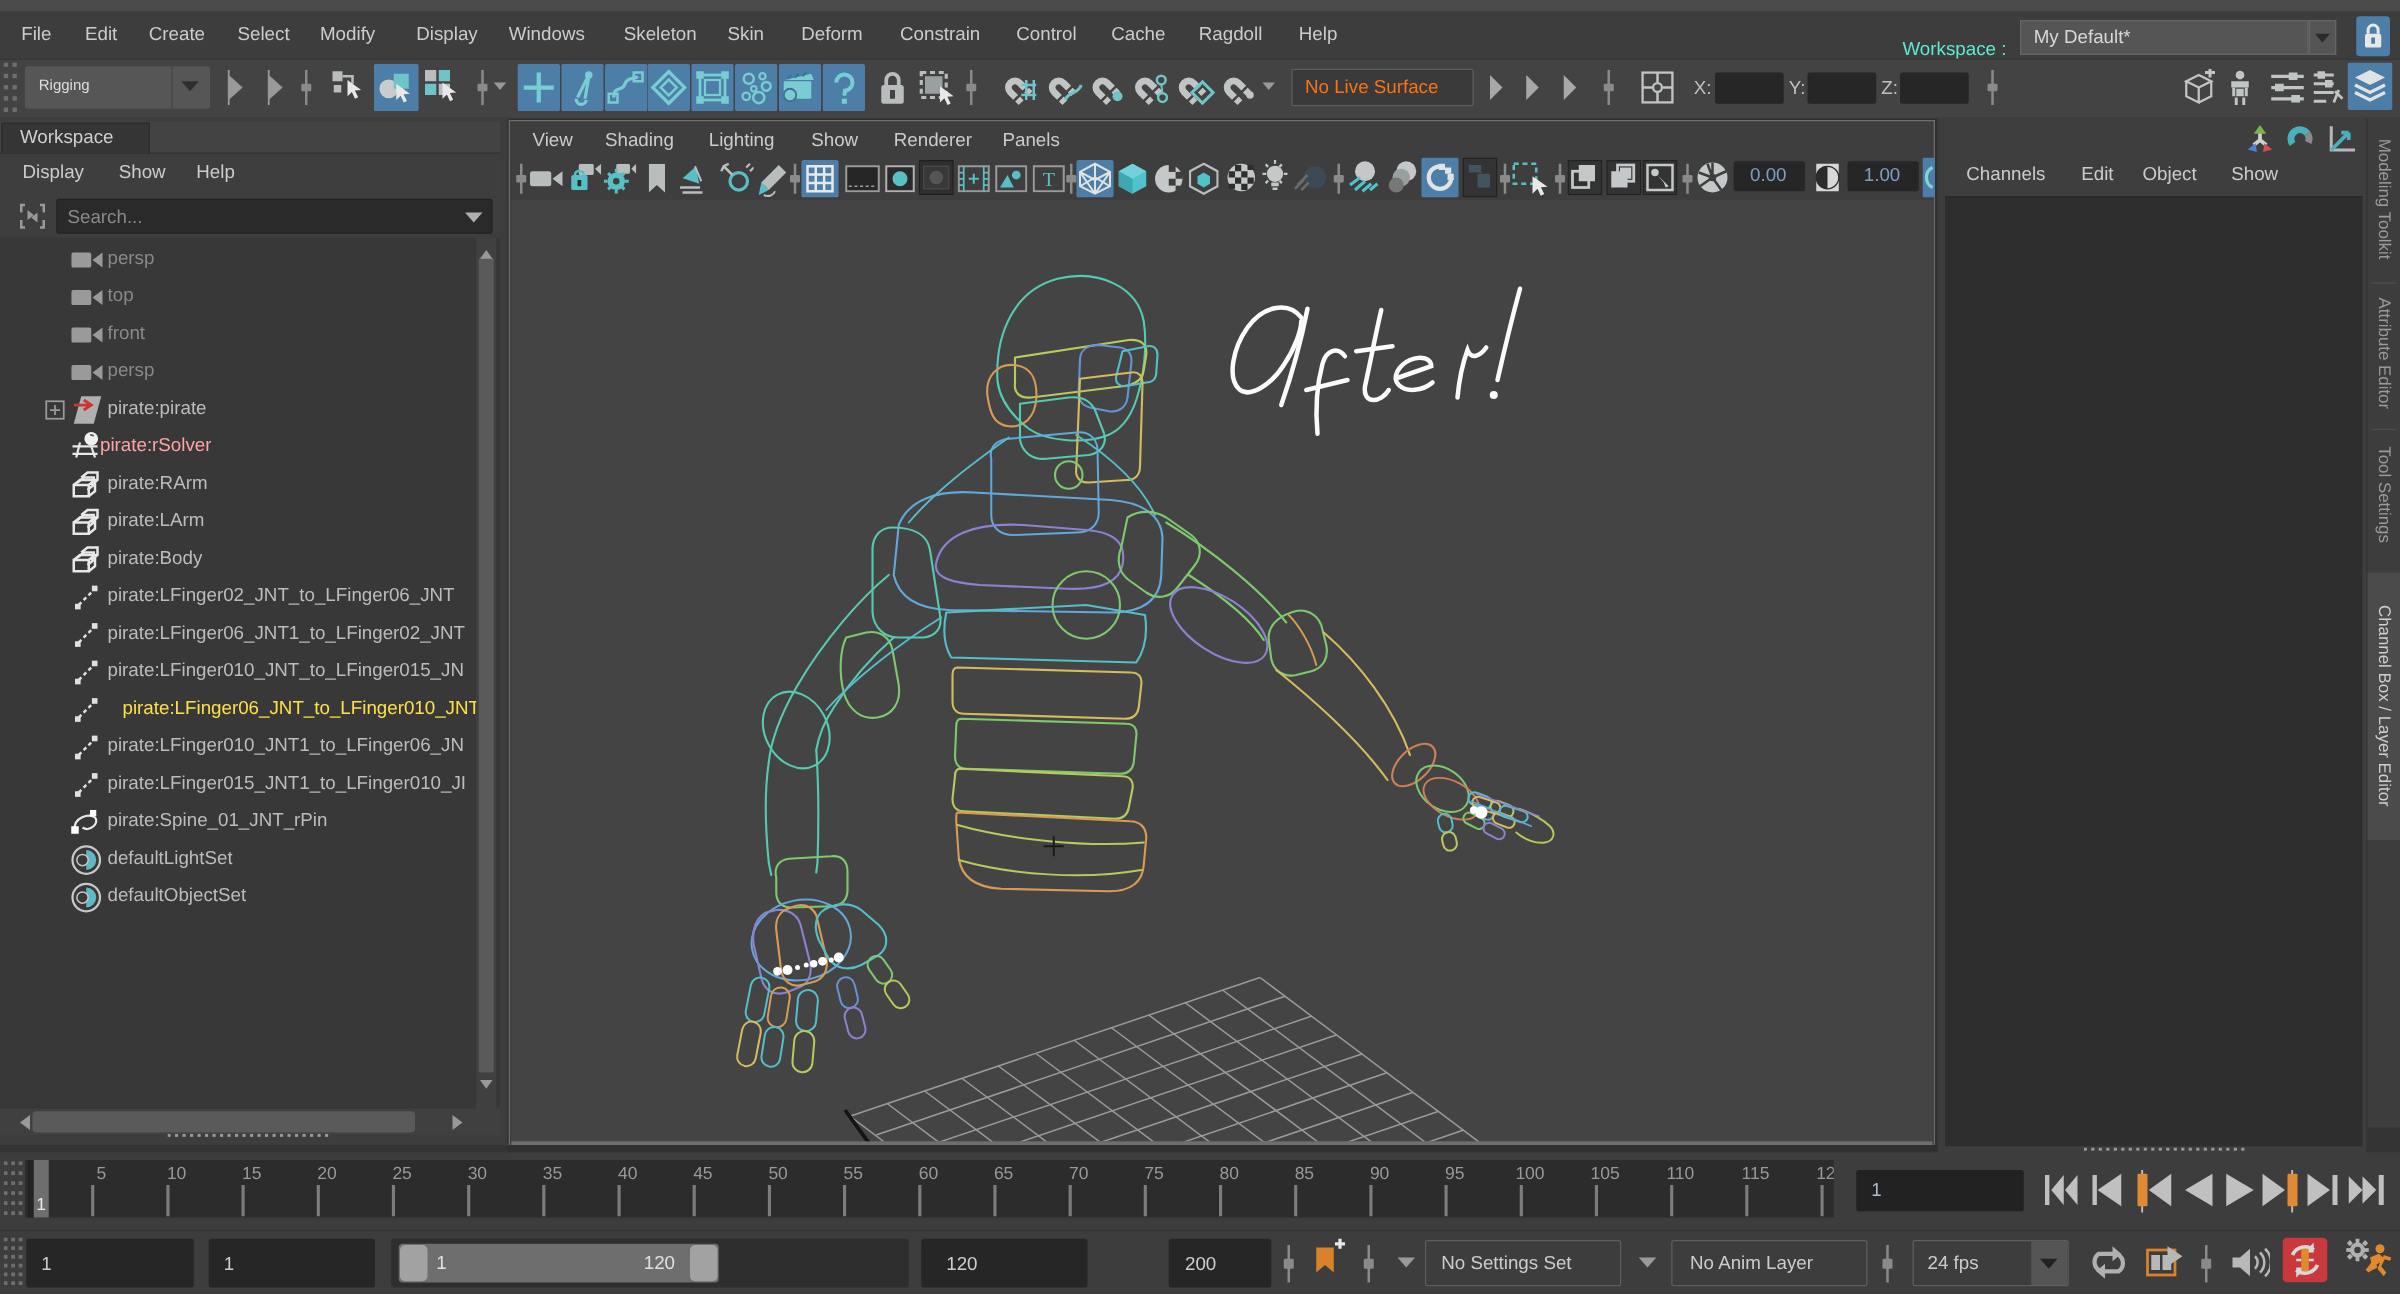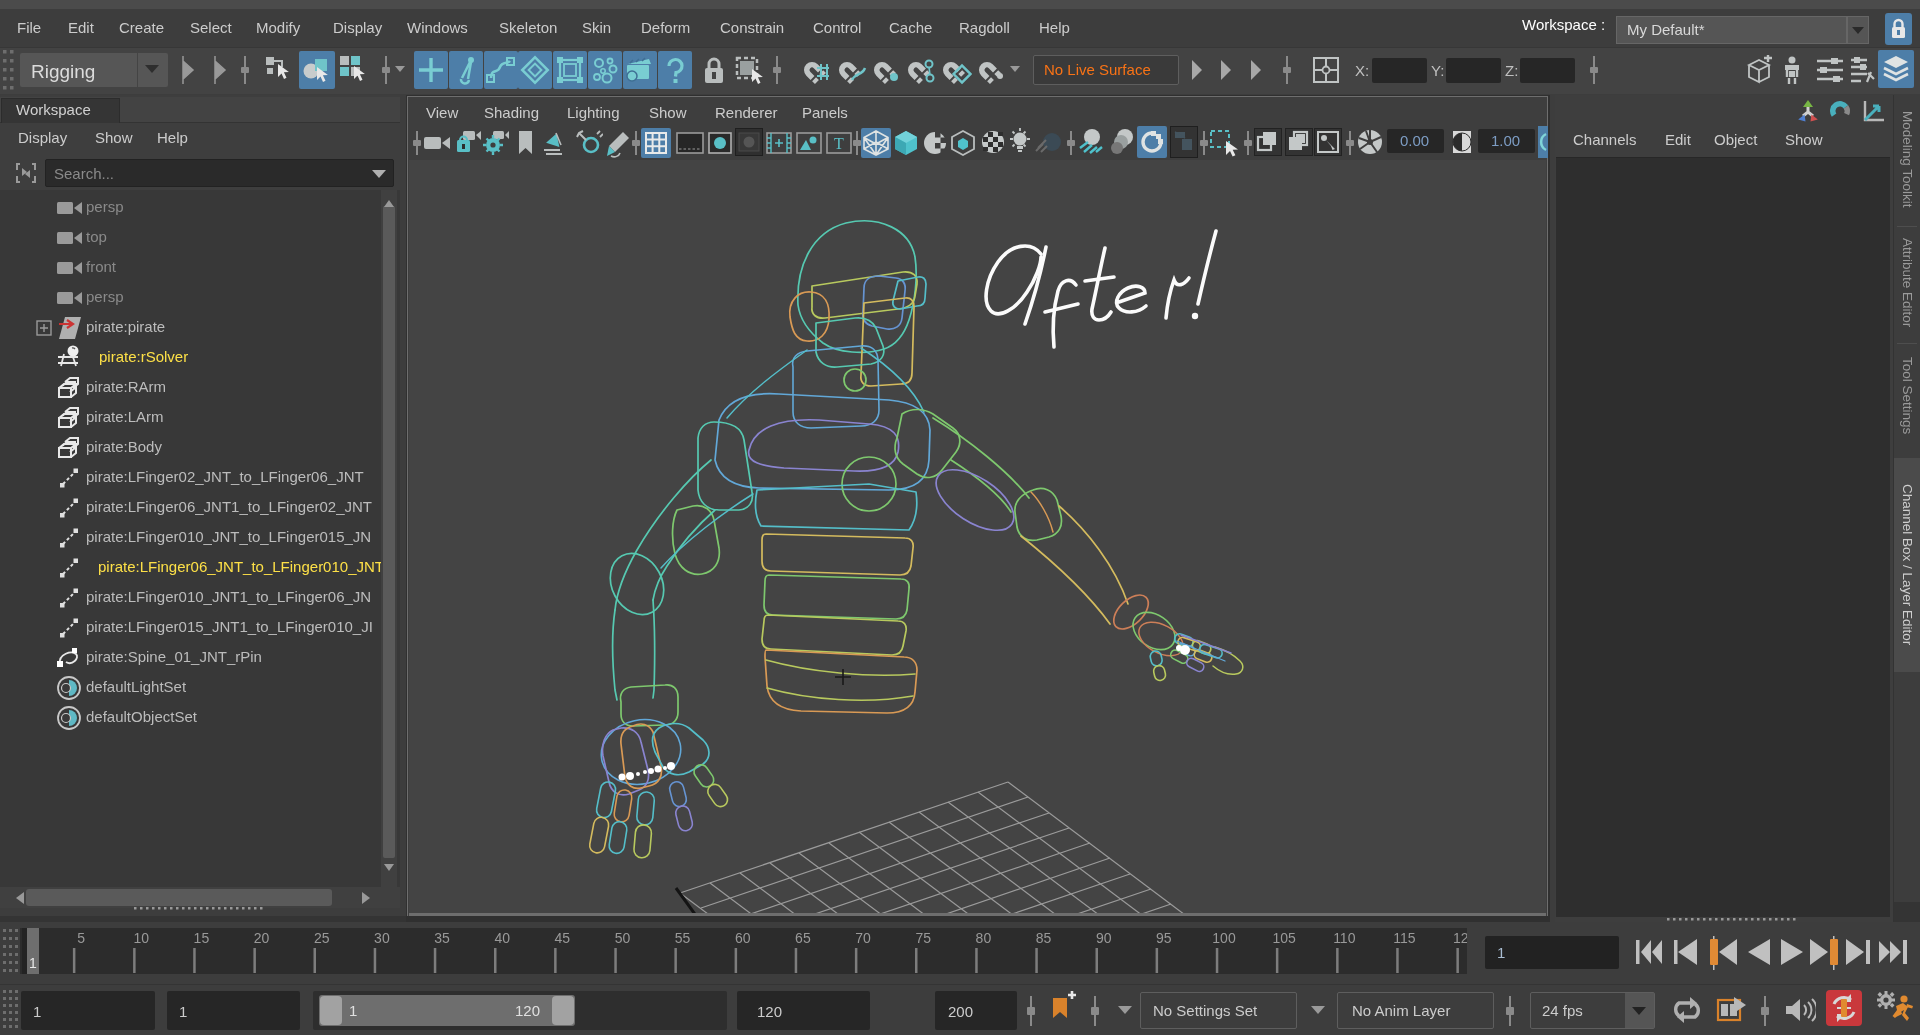--- a/index.html
+++ b/index.html
@@ -22,21 +22,21 @@
 <div class="txt" style="left:333px;top:19px">Display</div>
 <div class="txt" style="left:407px;top:19px">Windows</div>
 <div class="txt" style="left:499px;top:19px">Skeleton</div>
 <div class="txt" style="left:582px;top:19px">Skin</div>
 <div class="txt" style="left:641px;top:19px">Deform</div>
 <div class="txt" style="left:720px;top:19px">Constrain</div>
 <div class="txt" style="left:813px;top:19px">Control</div>
 <div class="txt" style="left:889px;top:19px">Cache</div>
 <div class="txt" style="left:959px;top:19px">Ragdoll</div>
 <div class="txt" style="left:1039px;top:19px">Help</div>
-<div class="txt" style="left:1522px;top:16px;color:#ffffff">Workspace :</div>
+<div class="txt" style="left:1522px;top:31px;color:#5eead4">Workspace :</div>
 <div class="abs" style="left:1616px;top:16px;width:231px;height:28px;background:#555555;border:1px solid #666"></div>
 <div class="txt" style="left:1627px;top:21px;color:#d8d8d8">My Default*</div>
 <div class="abs" style="left:1847px;top:16px;width:22px;height:28px;background:#555555;border:1px solid #666"></div>
 <div class="abs" style="left:1852px;top:27px;width:0;height:0;border:6px solid transparent;border-top:7px solid #2a2a2a"></div>
 <div class="abs" style="left:1885px;top:13px;width:27px;height:32px;background:#4d7ea8;border-radius:3px"></div>
 <svg class="abs" style="left:1890px;top:18px" width="17" height="22" viewBox="0 0 17 22">
 <rect x="2" y="9" width="13" height="11" rx="1.5" fill="#e8e8e8"></rect>
 <path d="M4.5 9 V6 a4 4 0 0 1 8 0 V9" fill="none" stroke="#e8e8e8" stroke-width="2.4"></path>
 <rect x="7" y="12" width="3" height="5" fill="#4d7ea8"></rect>
   </svg>
@@ -50,21 +50,21 @@
 <rect x="1" y="18" width="3.5" height="3.5"></rect>
       <rect x="8" y="18" width="3.5" height="3.5"></rect>
 <rect x="1" y="27" width="3.5" height="3.5"></rect>
       <rect x="8" y="27" width="3.5" height="3.5"></rect>
 <rect x="1" y="36" width="3.5" height="3.5"></rect>
       <rect x="8" y="36" width="3.5" height="3.5"></rect>
 </g>
   </svg>
 <div class="abs" style="left:20px;top:53px;width:148px;height:34px;background:#565656;border-radius:2px"></div>
 <div class="abs" style="left:137px;top:53px;width:1px;height:34px;background:#444"></div>
-<div class="txt" style="left:31px;top:61px;font-size:19px;color:#dcdcdc">Rigging</div>
+<div class="txt" style="left:31px;top:61px;font-size:12px;color:#dcdcdc">Rigging</div>
 <div class="abs" style="left:145px;top:65px;width:0;height:0;border:7px solid transparent;border-top:8px solid #2e2e2e"></div>
 <svg class="abs" style="left:180px;top:56px" width="16" height="28">
     <path d="M3 0 V28 M3 5 L13 14 L3 23 Z" fill="#999" stroke="#999" stroke-width="1.5"></path>
   </svg>
 <svg class="abs" style="left:212px;top:56px" width="16" height="28">
     <path d="M3 0 V28 M3 5 L13 14 L3 23 Z" fill="#999" stroke="#999" stroke-width="1.5"></path>
   </svg>
 <div class="sep abs" style="left:240px;top:56px;width:10px;height:28px"></div>
 <svg class="abs" style="left:263px;top:53px" width="34" height="34" viewBox="0 0 34 34">
 <rect x="3" y="4" width="8" height="8" fill="#b9bdbd"></rect>
@@ -311,21 +311,21 @@
 <svg class="abs" style="left:57px;top:315px" width="26" height="26" viewBox="0 0 26 26">
 <path d="M8 2 L24 2 L18 24 L2 24 Z" fill="#b0b0b0"></path>
 <path d="M2 9 L14 9 M10 5 L16 9 L10 13" stroke="#c33" stroke-width="2.2" fill="none"></path>
   </svg>
 <div class="txt" style="left:86px;top:318px;color:#bcbcbc;max-width:295px;overflow:hidden">pirate:pirate</div>
 <svg class="abs" style="left:56px;top:345px" width="26" height="26" viewBox="0 0 26 26">
 <circle cx="17" cy="6" r="5.5" fill="#f0f0f0"></circle>
     <path d="M19 4 a3 3 0 0 0 -3 -1" stroke="#555" stroke-width="1.4" fill="none"></path>
 <path d="M2 12 h20 M2 18 h20 M8 9 l-3 12 M17 12 l3 9" stroke="#e8e8e8" stroke-width="1.8"></path>
   </svg>
-<div class="txt" style="left:99px;top:348px;color:#fde047;max-width:295px;overflow:hidden">pirate:rSolver</div>
+<div class="txt" style="left:80px;top:348px;color:#fca5a5;max-width:295px;overflow:hidden">pirate:rSolver</div>
 <svg class="abs" style="left:57px;top:376px" width="24" height="25" viewBox="0 0 24 25">
 <g fill="none" stroke="#e8e8e8" stroke-width="2">
 <path d="M8 6 L13 2 L21 2 L21 8 L16 12" fill="none"></path>
 <path d="M5 10 L10 6 L18 6 L18 12 L13 16" fill="none"></path>
 <rect x="2" y="12" width="12" height="9" fill="none"></rect>
 <path d="M2 12 L7 8 L19 8 L14 12 M14 21 L19 17 L19 8" fill="none"></path>
     </g>
   </svg>
 <div class="txt" style="left:86px;top:378px;color:#bcbcbc;max-width:295px;overflow:hidden">pirate:RArm</div>
 <svg class="abs" style="left:57px;top:406px" width="24" height="25" viewBox="0 0 24 25">

